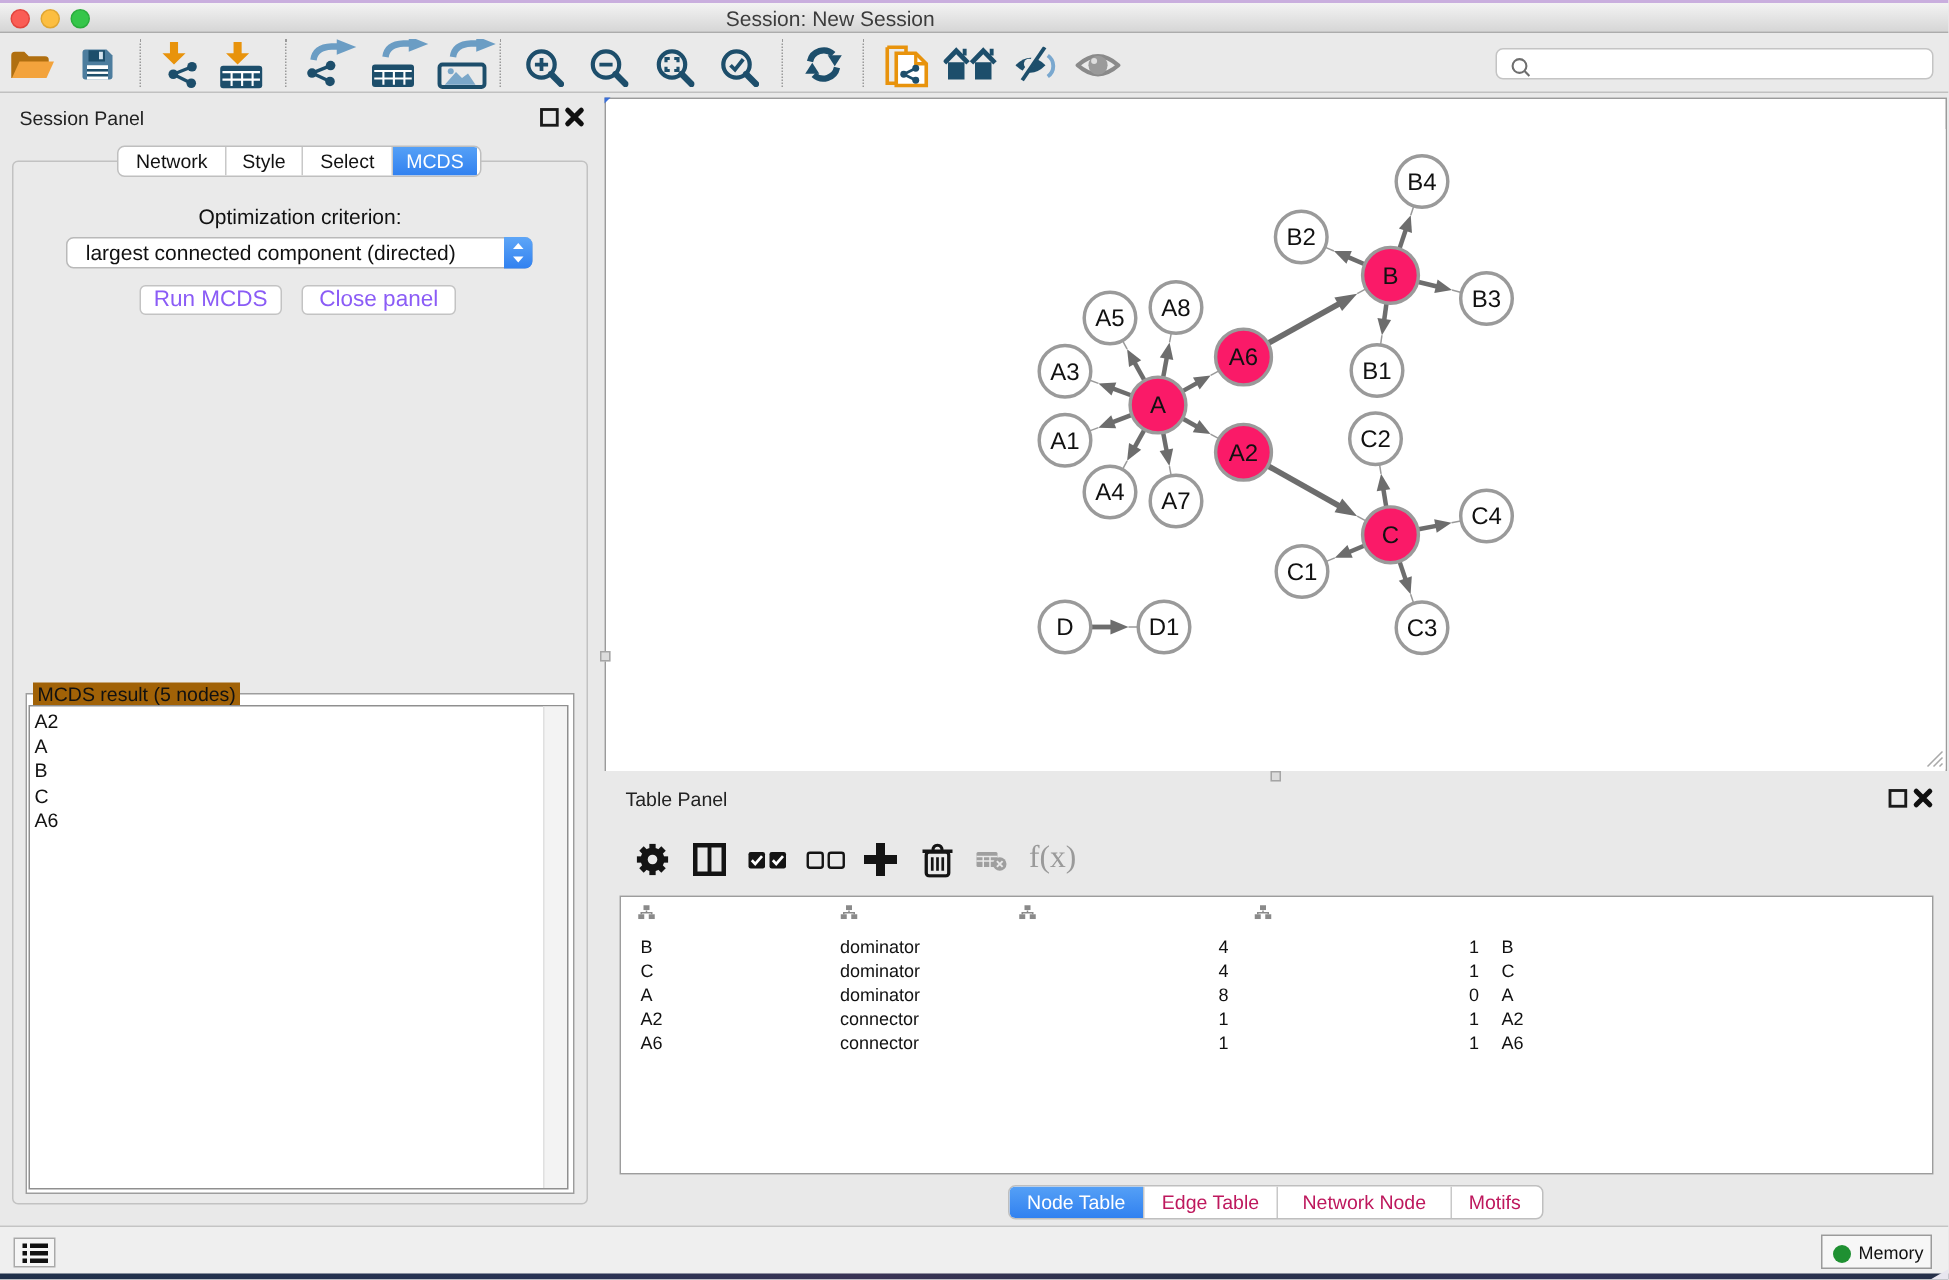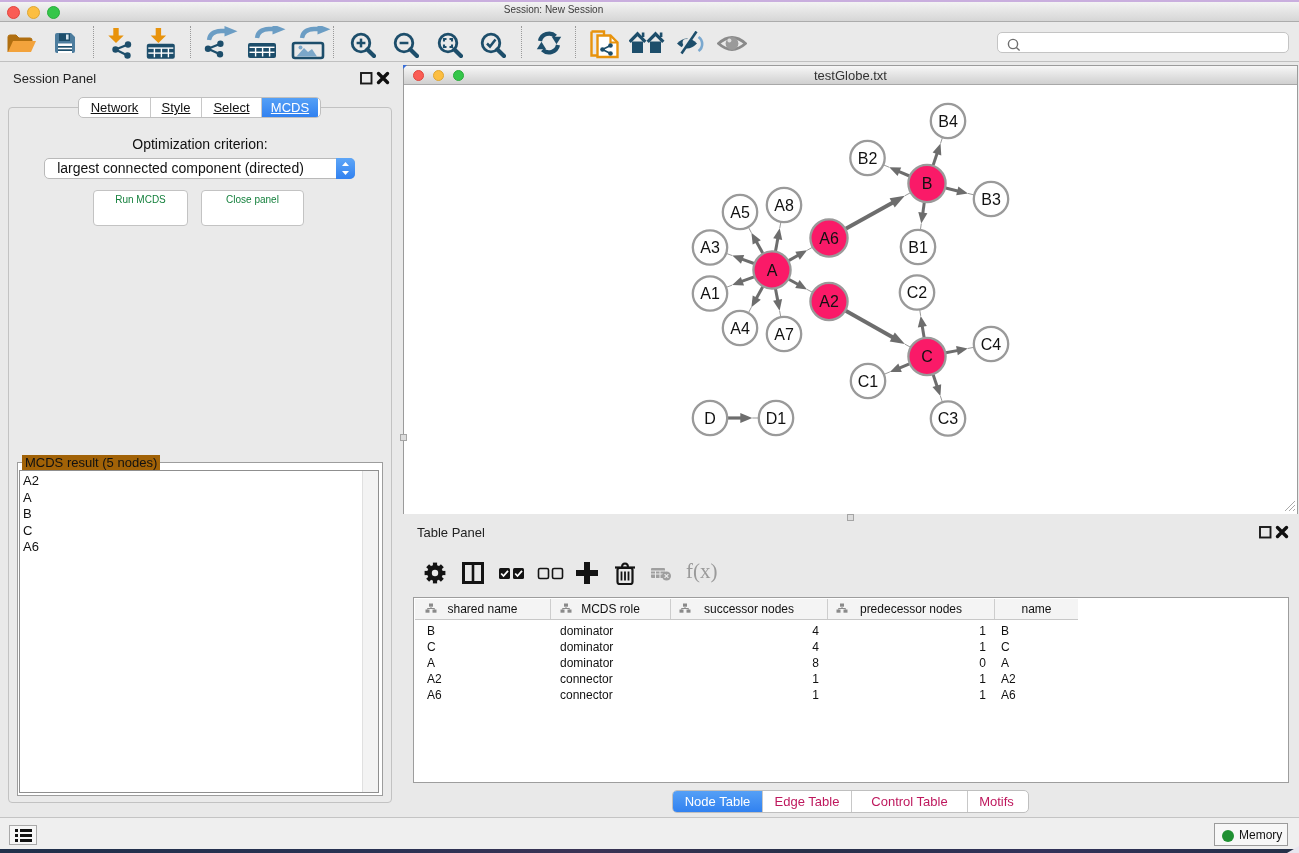--- a/index.html
+++ b/index.html
@@ -5,36 +5,36 @@
 html,body{width:1299px;height:853px;overflow:hidden;}
 body{font-family:"Liberation Sans",sans-serif;background:#e9e9e9;position:relative;}
 .abs{position:absolute;}
 
 #titlebar{left:0;top:0;width:1299px;height:22px;background:linear-gradient(#f6f6f6,#d6d6d6);border-bottom:1px solid #acacac;}
 #titlebar:before{content:"";position:absolute;left:0;top:0;width:1299px;height:2px;background:#c9aede;}
 .tl{position:absolute;top:6px;width:13px;height:13px;border-radius:50%;}
 #titlebar .r{left:7px;background:#fa5d55;border:1px solid #e2453d;}
 #titlebar .y{left:27px;background:#fcbe41;border:1px solid #e0a631;}
 #titlebar .g{left:47px;background:#35c64a;border:1px solid #2aad3c;}
-#wtitle{position:absolute;top:4px;left:0;width:1107px;text-align:center;font-size:10px;color:#3c3c3c;}
+#wtitle{position:absolute;top:4px;left:0;width:1107px;text-align:center;font-size:14px;color:#3c3c3c;}
 
 #toolbar{left:0;top:22px;width:1299px;height:40px;background:#eaeaea;border-bottom:1px solid #c0c0c0;}
 .tbsep{position:absolute;top:4px;height:32px;width:0;border-left:1px dotted #9a9a9a;}
 .tbi{position:absolute;top:0;}
 #search{position:absolute;left:997px;top:10px;width:292px;height:21px;background:#fff;border:1px solid #c4c4c4;border-radius:5px;}
 
 #cp-title{left:13px;top:71px;font-size:13px;color:#222;}
 #cp-pane{left:8px;top:107px;width:384px;height:696px;border:1px solid #c2c2c2;border-radius:4px;background:#eaeaea;}
 #cp-tabs{left:78px;top:97px;width:243px;height:21px;display:flex;background:#fff;border:1px solid #bfbfbf;border-radius:5px;overflow:hidden;font-size:13px;}
-#cp-tabs div{flex:none;display:flex;align-items:center;justify-content:center;color:#111;border-right:1px solid #c8c8c8;text-decoration:underline;}
+#cp-tabs div{flex:none;display:flex;align-items:center;justify-content:center;color:#111;border-right:1px solid #c8c8c8;}
 #cp-tabs div:last-child{border-right:none;background:linear-gradient(#55a0f6,#3181f0);color:#fff;}
 #opt-label{left:0px;top:136px;width:400px;text-align:center;font-size:14px;color:#111;}
 #combo{left:44px;top:158px;width:311px;height:21px;background:#fff;border:1px solid #b9b9b9;border-radius:5px;font-size:14px;color:#111;line-height:19px;text-align:center;padding-right:38px;}
 #combo .step{position:absolute;right:-1px;top:-1px;width:19px;height:21px;background:linear-gradient(#5ea6f7,#3181f0);border-radius:0 5px 5px 0;}
-.btn{position:absolute;height:36px;background:#fff;border:1px solid #c3c3c3;border-radius:4px;font-size:10px;color:#15803d;text-align:center;line-height:18px;}
+.btn{position:absolute;height:20px;background:#fff;border:1px solid #c3c3c3;border-radius:4px;font-size:15px;color:#8b5cf6;text-align:center;line-height:18px;}
 #fieldset{left:17px;top:462px;width:366px;height:334px;border:1px solid #9d9d9d;background:#fff;}
 #fs-label{left:22px;top:455px;font-size:13px;color:#111;background:#a16207;padding:0 3px;}
 #listbox{left:19px;top:470px;width:360px;height:323px;background:#fff;border:1px solid #8f8f8f;font-size:13px;color:#111;}
 #listbox .sb{position:absolute;right:0;top:0;width:16px;height:100%;background:#f3f3f3;border-left:1px solid #e0e0e0;}
 #listbox ul{list-style:none;padding:2px 0 0 3px;}
 #listbox li{height:16.5px;line-height:16.5px;}
 
 #netwin{left:403px;top:65px;width:895px;height:449px;background:#fff;border:1px solid #9b9b9b;}
 #nw-titlebar{position:absolute;left:0;top:0;width:100%;height:19px;background:linear-gradient(#f7f7f7,#d0d0d0);border-bottom:1px solid #a8a8a8;}
 #nw-titlebar .tl{top:4px;width:11px;height:11px;}
@@ -239,26 +239,20 @@
       <li>A</li>
       <li>B</li>
       <li>C</li>
       <li>A6</li>
     </ul>
     <div class="sb"></div>
   </div>
 
 <div id="netwin" class="abs">
 <div style="position:absolute;left:-1px;top:-1px;width:0;height:0;border-top:4px solid #3a6fd8;border-right:4px solid transparent;z-index:5"></div>
-<div id="nw-titlebar">
-      <div class="tl r"></div>
-      <div class="tl y"></div>
-      <div class="tl g"></div>
-      <div id="nw-title">testGlobe.txt</div>
-    </div>
 <div id="canvas"><svg width="893" height="428" font-family="Liberation Sans, sans-serif">
         <line x1="347.4" y1="146.8" x2="344.1" y2="140.6" stroke="#999" stroke-width="1"></line>
         <line x1="358.8" y1="167.3" x2="352.0" y2="155.1" stroke="#6d6d6d" stroke-width="3.0"></line>
         <polygon points="347.4,146.8 356.8,154.2 348.7,158.6" fill="#6d6d6d"></polygon>
         <line x1="375.7" y1="142.3" x2="377.0" y2="135.4" stroke="#999" stroke-width="1"></line>
         <line x1="371.5" y1="165.2" x2="374.0" y2="151.6" stroke="#6d6d6d" stroke-width="3.0"></line>
         <polygon points="375.7,142.3 378.2,154.0 369.2,152.3" fill="#6d6d6d"></polygon>
         <line x1="328.3" y1="169.6" x2="321.7" y2="167.2" stroke="#999" stroke-width="1"></line>
         <line x1="350.0" y1="177.5" x2="337.2" y2="172.8" stroke="#6d6d6d" stroke-width="3.0"></line>
         <polygon points="328.3,169.6 340.2,169.0 337.0,177.7" fill="#6d6d6d"></polygon>
@@ -408,27 +402,20 @@
       <line x1="1" y1="7" x2="15" y2="7" stroke="#e9e9e9" stroke-width="1"></line>
       <line x1="1" y1="10" x2="15" y2="10" stroke="#e9e9e9" stroke-width="1"></line>
       <line x1="5.5" y1="7" x2="5.5" y2="14" stroke="#e9e9e9" stroke-width="1"></line>
       <line x1="10" y1="7" x2="10" y2="14" stroke="#e9e9e9" stroke-width="1"></line>
       <circle cx="16.5" cy="12" r="4.5" fill="#9f9f9f"></circle>
       <path d="M14.6 10.1 L18.4 13.9 M18.4 10.1 L14.6 13.9" stroke="#e9e9e9" stroke-width="1.3"></path>
     </svg>
 <div style="position:absolute;left:273px;top:8px;font-family:'Liberation Serif',serif;font-size:21px;color:#9a9a9a;">f(x)</div>
   </div>
 <div id="table" class="abs">
-<div id="thead">
-<div class="col" style="left:0;width:136px">shared name</div>
-<div class="col" style="left:136px;width:120px">MCDS role</div>
-<div class="col" style="left:256px;width:157px">successor nodes</div>
-<div class="col" style="left:413px;width:167px">predecessor nodes</div>
-<div class="col" style="left:580px;width:83px;border-right:none">name</div>
-</div>
 <svg style="position:absolute;left:11px;top:5px" width="12" height="10" viewBox="0 0 12 10">
       <rect x="4" y="0.5" width="4" height="3.2" fill="#8a8a8a"></rect>
       <rect x="0.5" y="6.5" width="4" height="3.2" fill="#8a8a8a"></rect>
       <rect x="7.5" y="6.5" width="4" height="3.2" fill="#8a8a8a"></rect>
       <path d="M6 4 v1.5 M2.5 6.5 V5.5 h7 v1" fill="none" stroke="#8a8a8a" stroke-width="1"></path>
     </svg>
     <svg style="position:absolute;left:146px;top:5px" width="12" height="10" viewBox="0 0 12 10">
       <rect x="4" y="0.5" width="4" height="3.2" fill="#8a8a8a"></rect>
       <rect x="0.5" y="6.5" width="4" height="3.2" fill="#8a8a8a"></rect>
       <rect x="7.5" y="6.5" width="4" height="3.2" fill="#8a8a8a"></rect>
@@ -468,21 +455,21 @@
 <div class="cell" style="left:587px;top:72.5px">A2</div>
 <div class="cell" style="left:13px;top:88.5px">A6</div>
 <div class="cell" style="left:146px;top:88.5px">connector</div>
 <div class="cell" style="left:305px;top:88.5px;width:100px;text-align:right">1</div>
 <div class="cell" style="left:472px;top:88.5px;width:100px;text-align:right">1</div>
 <div class="cell" style="left:587px;top:88.5px">A6</div>
 </div>
 <div id="seg" class="abs">
     <div class="sel" style="width:90px">Node Table</div>
     <div style="width:89px">Edge Table</div>
-    <div style="width:116px">Control Table</div>
+    <div style="width:116px">Network Node</div>
     <div style="width:57px">Motifs</div>
   </div>
 
 <div id="statusbar" class="abs">
 <div id="sb-btn"><svg width="26" height="18" viewBox="0 0 26 18">
         <g fill="#111">
           <rect x="5" y="3" width="3" height="3"></rect>
           <rect x="10" y="3" width="12" height="3"></rect>
           <rect x="5" y="8" width="3" height="3"></rect>
           <rect x="10" y="8" width="12" height="3"></rect>

